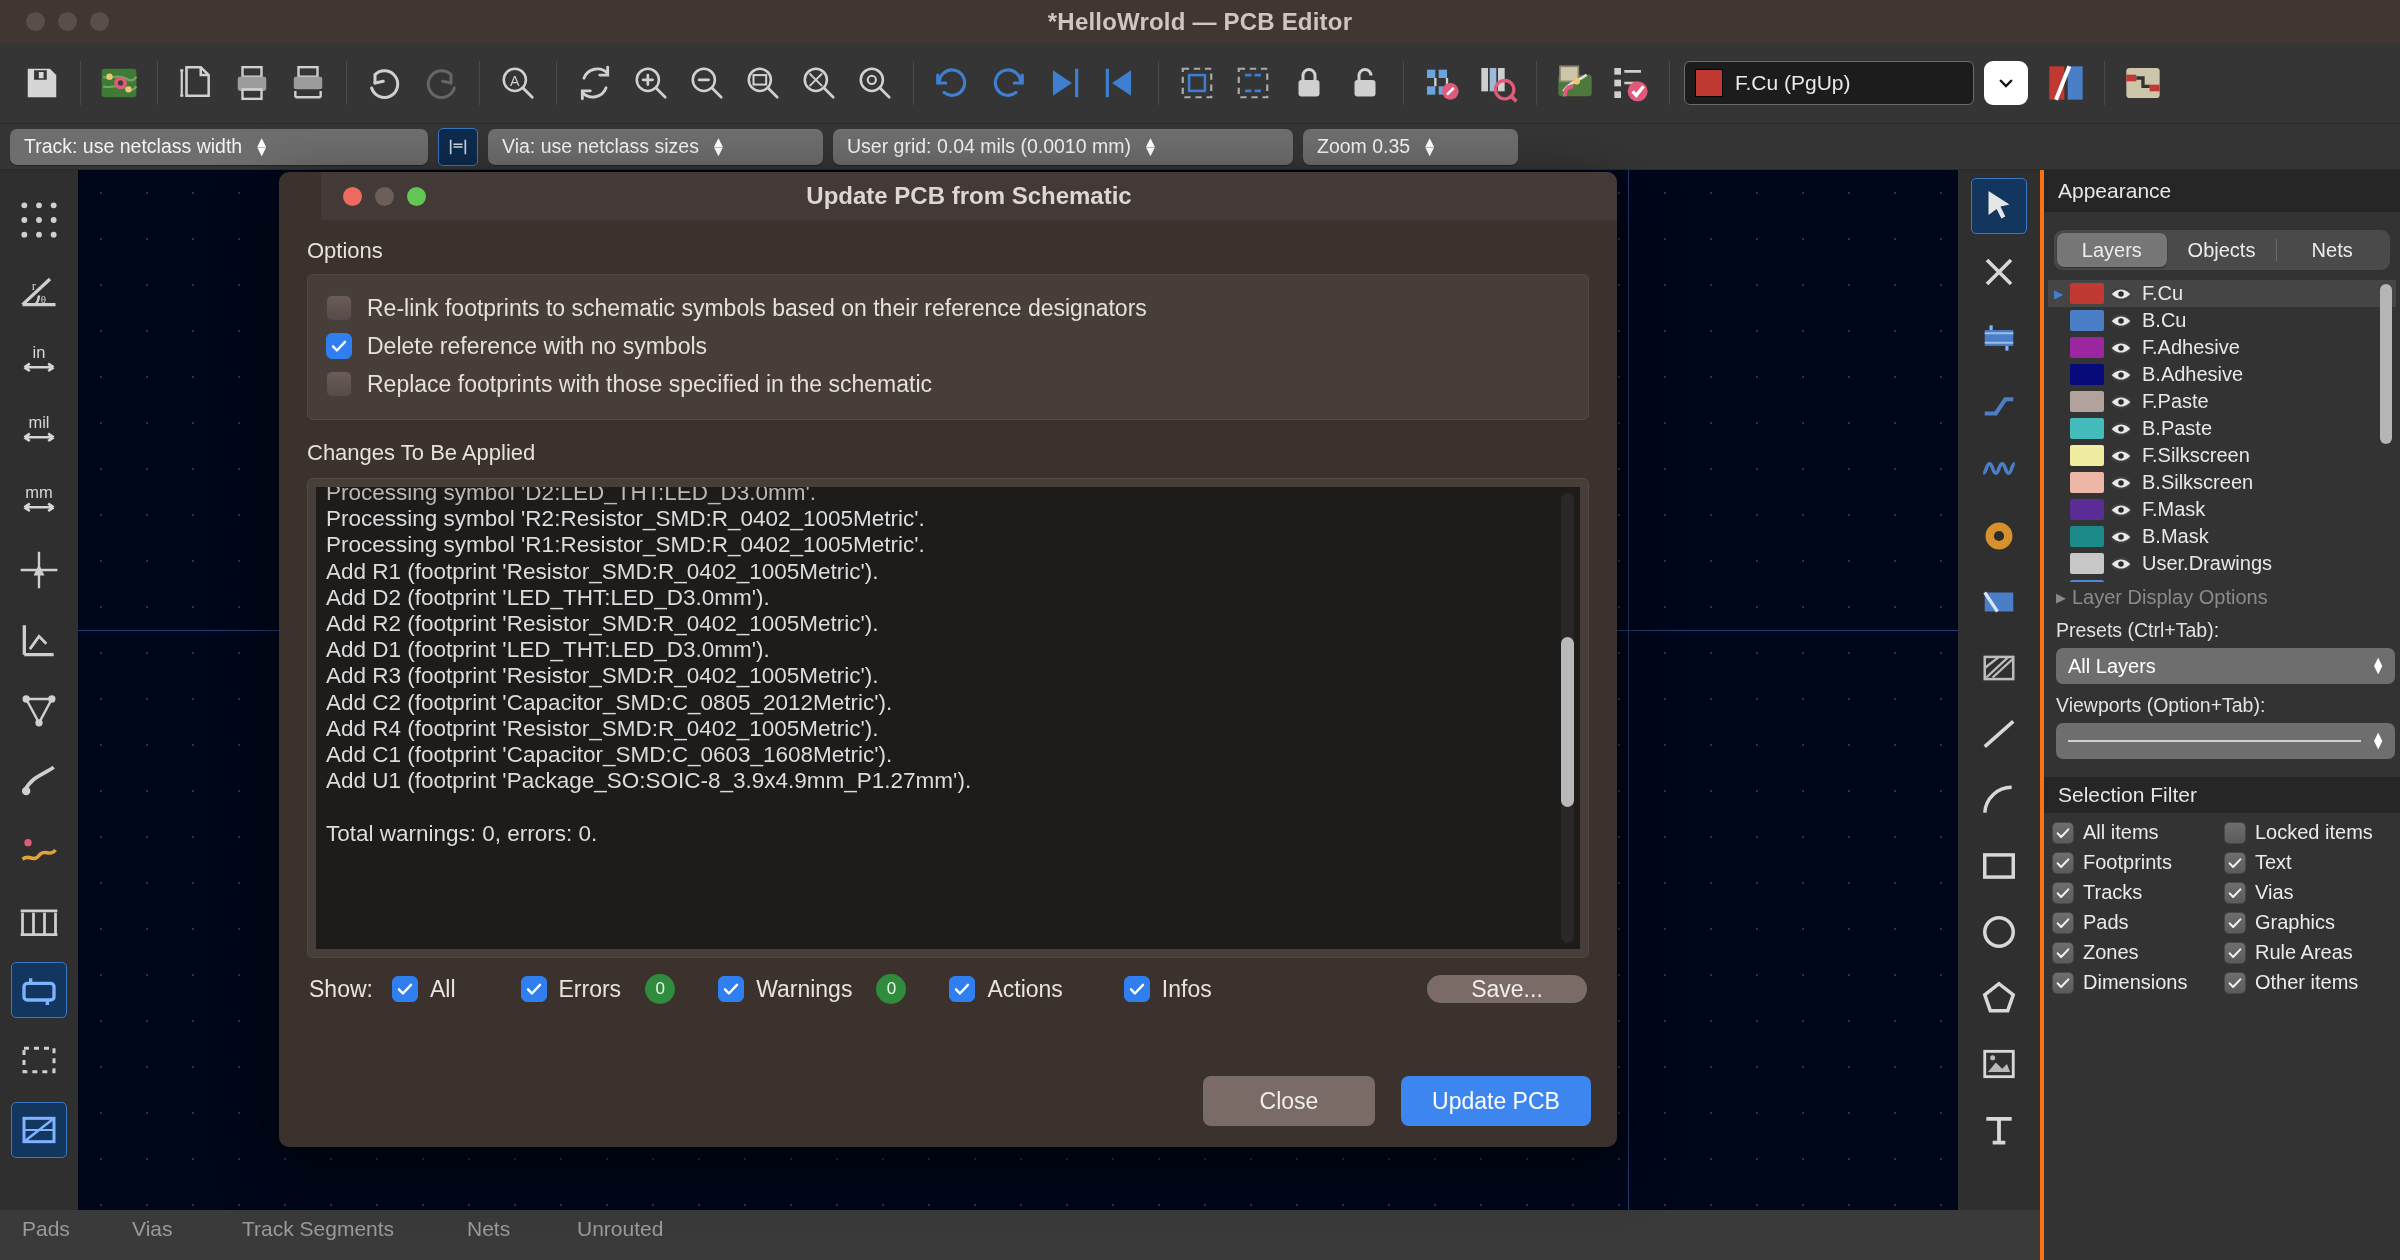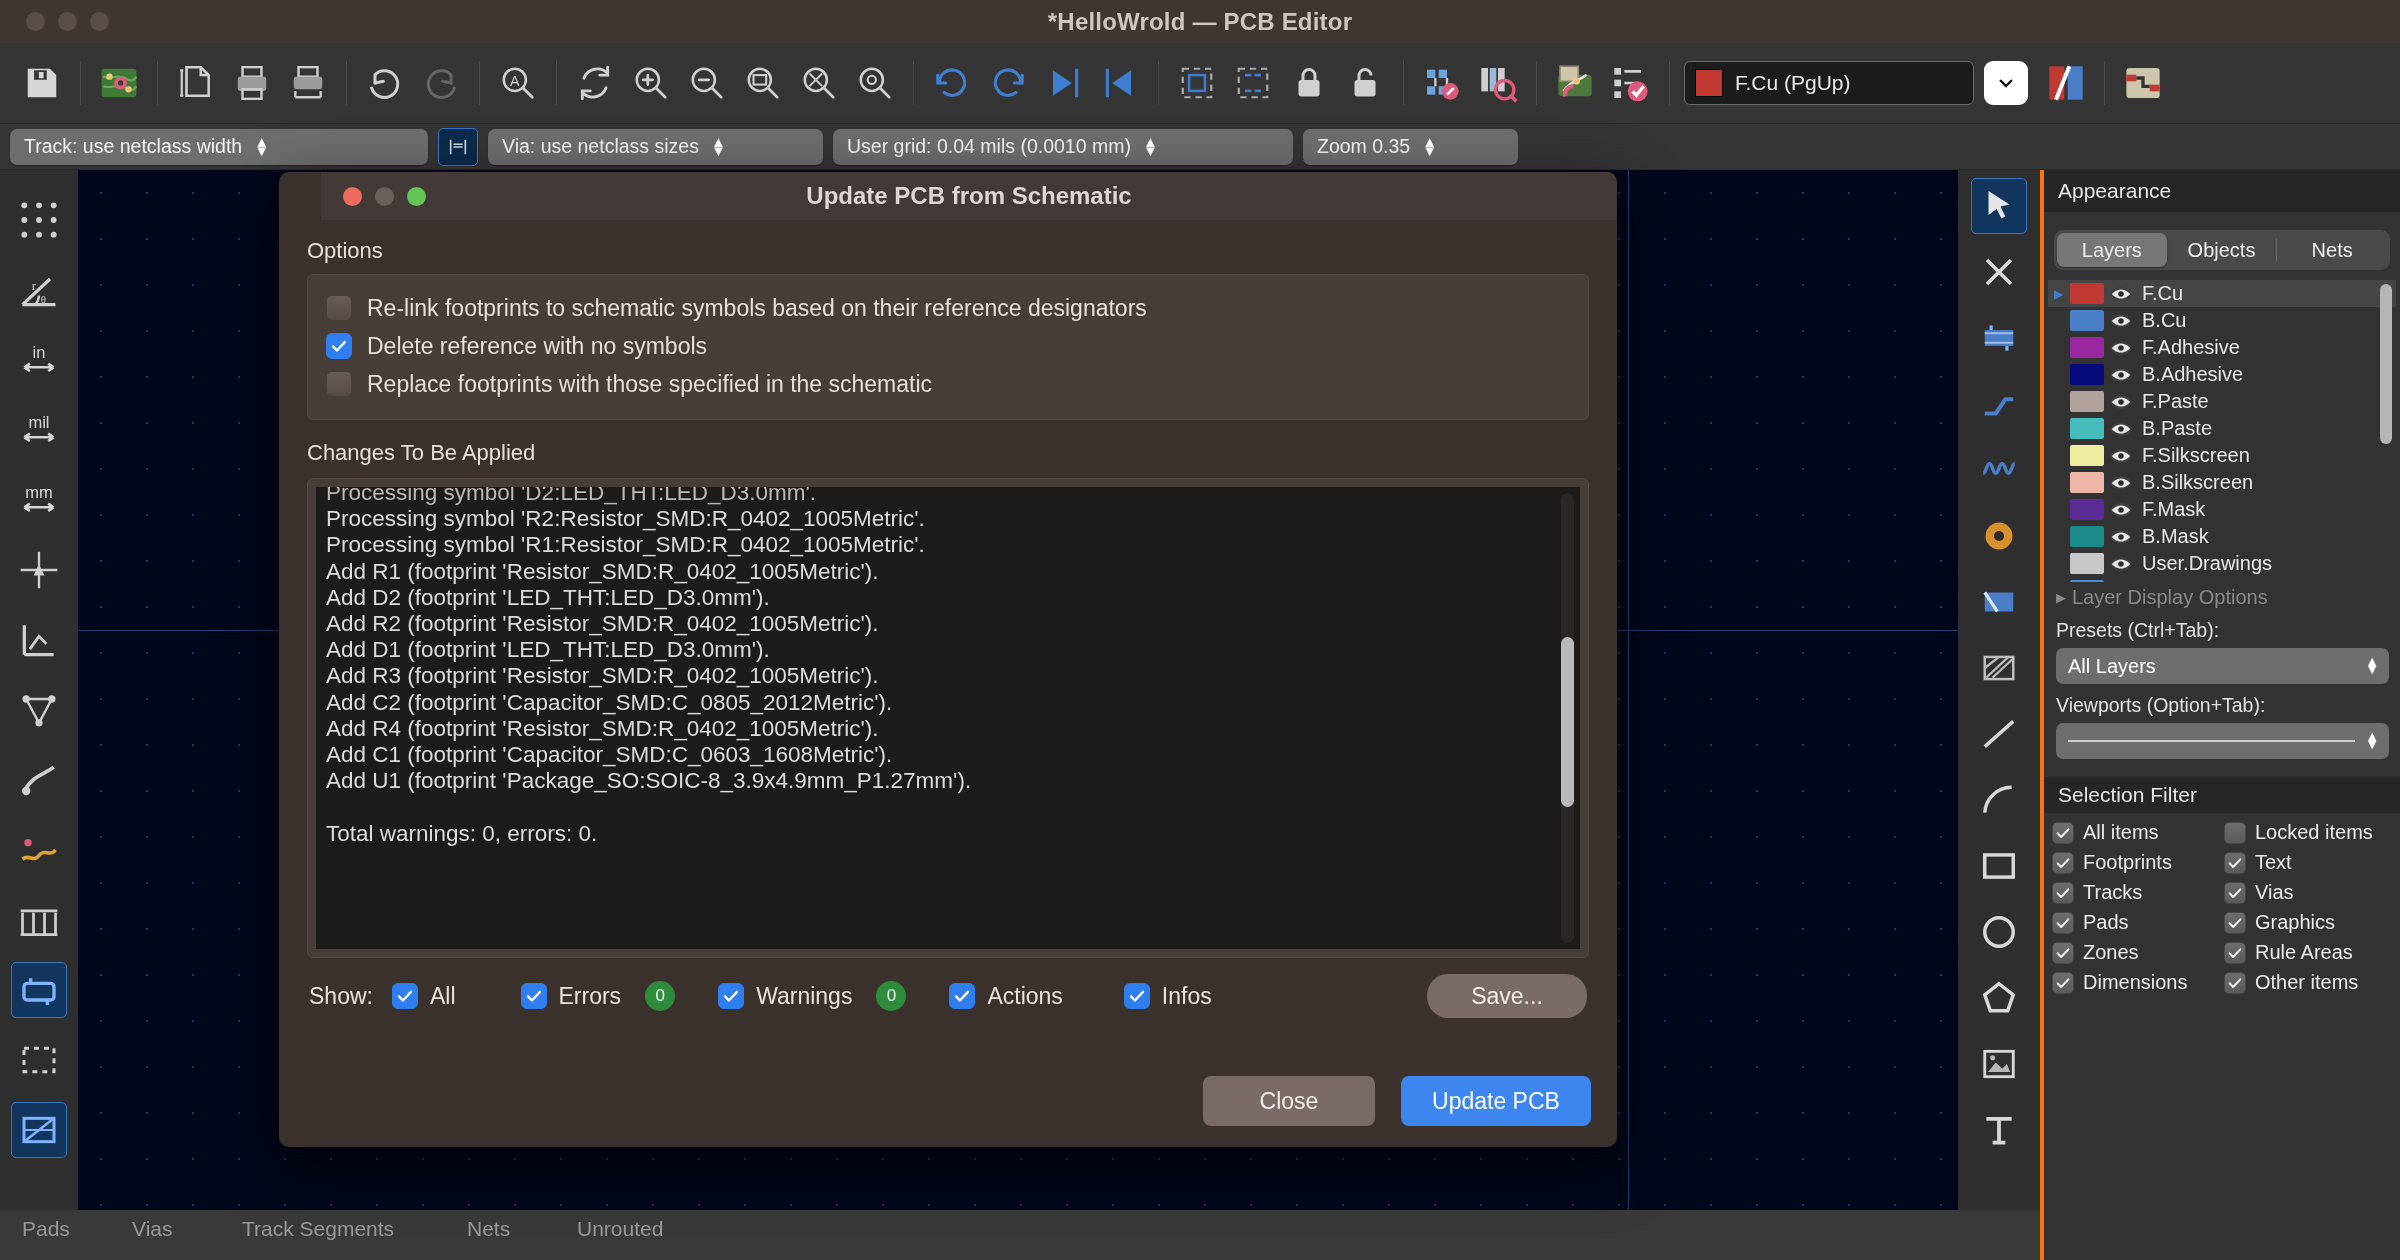--- a/index.html
+++ b/index.html
@@ -120,21 +120,21 @@
   .swatch { width: 34px; height: 21px; border-radius: 2px; flex: none; }
   .eye { width: 34px; display: flex; justify-content: center; align-items: center; }
   .lr-name { margin-left: 4px; white-space: nowrap; }
   .ll-scrollbar {
     position: absolute; right: 4px; top: 4px; width: 12px; height: 160px;
     background: #b5b5b5; border-radius: 6px;
   }
   .lay-disp {
     margin: 4px 0 0 12px; color: #8a8a8a; font-size: 20px; display:flex; align-items:center; gap:6px;
   }
-  .ap-sec { padding: 10px 11px 0 12px; color: #e2e2e2; font-size: 19.5px; }
+  .ap-sec { padding: 10px 5px 0 12px; color: #e2e2e2; font-size: 19.5px; }
   .ap-combo {
     margin-top: 6px; height: 36px; background: #6e6e6e; border-radius: 7px;
     display: flex; align-items: center; justify-content: space-between;
     padding: 0 10px 0 12px; color: #fff; font-size: 20px;
   }
   .ap-combo .bar { height: 2px; background: #cfcfcf; flex: 1; margin-right: 10px; }
   .selfilter-header {
     margin-top: 18px; height: 36px; background: #262626;
     display: flex; align-items: center; padding-left: 14px; color: #e6e6e6; font-size: 21px;
   }
@@ -223,21 +223,21 @@
     width: 30px; height: 30px; border-radius: 50%; background: #2f8c3d;
     color: #eaf7ea; font-size: 17px; display: flex; align-items: center; justify-content: center;
     margin-left: 12px;
   }
   .btn {
     border-radius: 8px; font-size: 23px; display: flex; align-items: center;
     justify-content: center; cursor: default;
   }
   .btn-gray { background: #7a6b66; color: #f3eeec; }
   .btn-blue { background: #3d86ef; color: #ffffff; }
-  .save-btn { width: 160px; height: 44px; margin-left: auto; border-radius: 21px; }
+  .save-btn { width: 160px; height: 28px; margin-left: auto; border-radius: 21px; }
   .dlg-footer {
     position: absolute; left: 0; right: 0; bottom: 0; height: 92px;
     display: flex; align-items: center; justify-content: flex-end;
     padding-right: 26px; gap: 26px;
   }
   .close-btn { width: 172px; height: 50px; }
   .update-btn { width: 190px; height: 50px; }
 </style>
 </head>
 <body>

